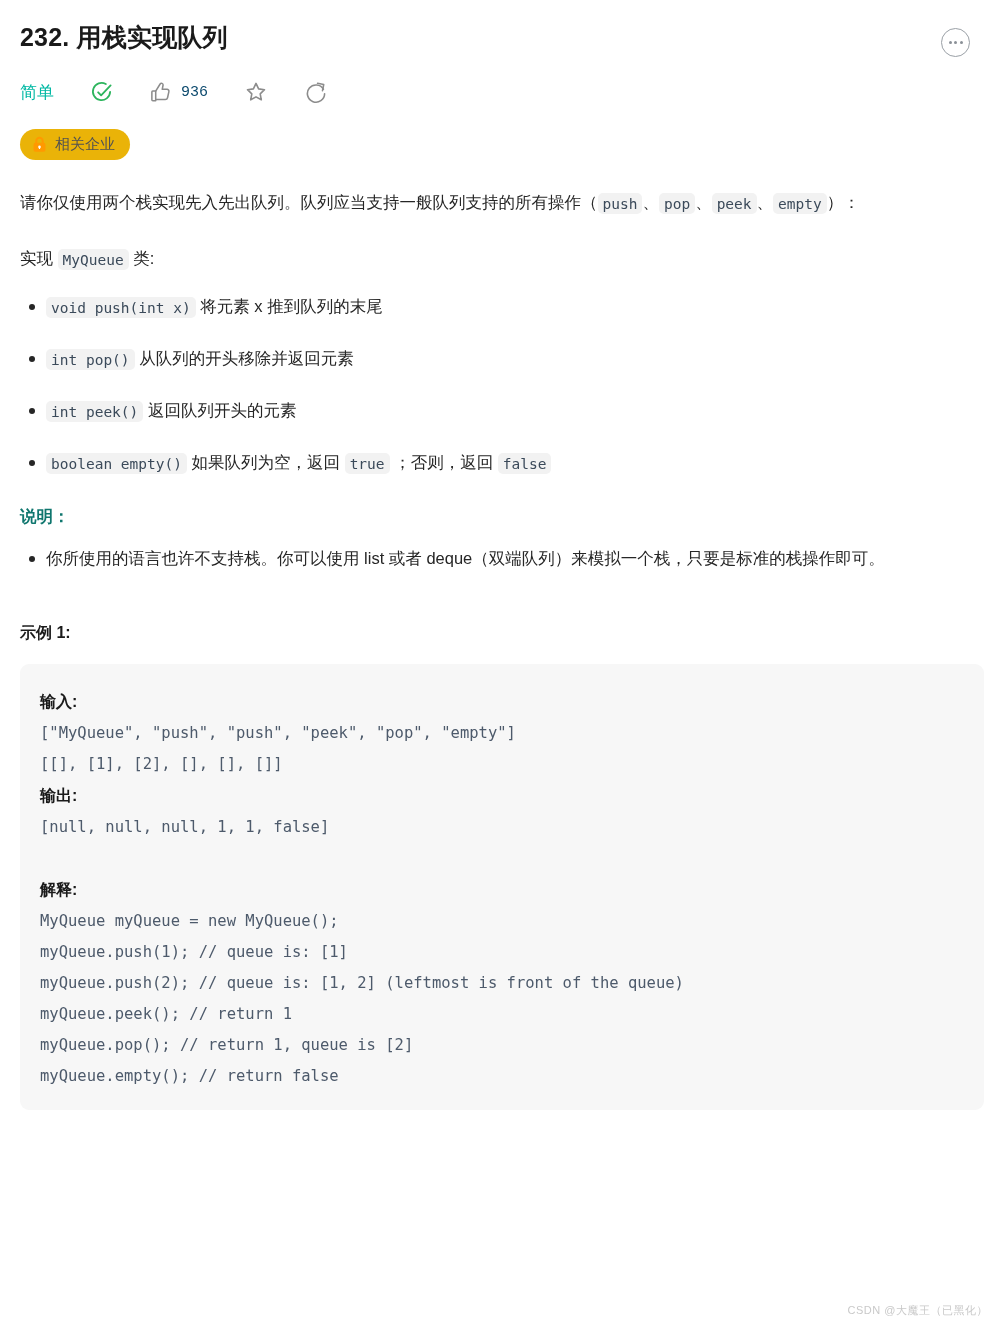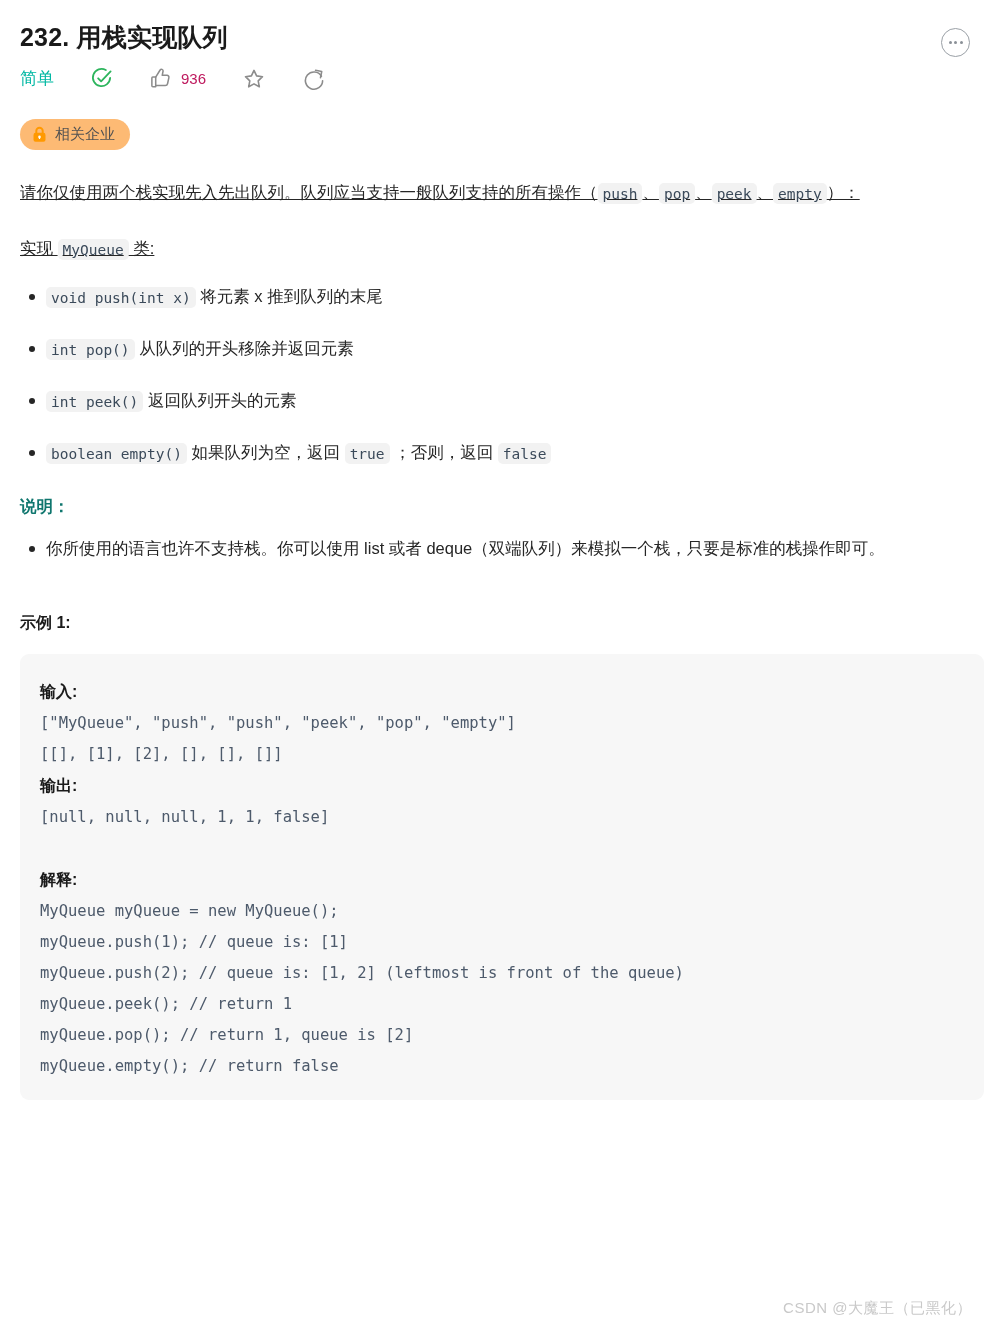--- a/index.html
+++ b/index.html
@@ -55,63 +55,63 @@
     width: 3px;
     height: 3px;
     border-radius: 50%;
     background: #8a9097;
     display: block;
   }
 
   
   .meta-row {
     display: flex;
-    align-items: flex-start;
-    margin-top: 10px;
+    align-items: center;
+    margin-top: 20px;
     height: 30px;
+    font-family: Liberation Mono, monospace;
   }
   .difficulty {
     font-size: 17px;
     color: #00b8a3;
     font-weight: 500;
     margin-right: 36px;
   }
   .icon-btn {
     display: flex;
     align-items: center;
     margin-right: 36px;
     color: #8c8c8c;
   }
   .icon-btn .count {
     font-size: 15px;
-    color: #be185d;
+    color: #0c4a6e;
     margin-left: 9px;
   }
   svg { display: block; }
 
   
   .tag-row { margin-top: 22px; }
   .company-tag {
     display: inline-flex;
     align-items: center;
-    background: #fdba74;
+    background: #eab308;
     border-radius: 16px;
     padding: 6px 15px 6px 12px;
     font-size: 15px;
     color: #525252;
   }
   .company-tag .lock { margin-right: 8px; display: flex; }
 
   
   .desc {
     font-size: 16.5px;
     line-height: 33px;
     color: #262626;
     margin-top: 26px;
-    text-decoration: underline;
   }
   .desc.tight { margin-top: 22px; }
   code.inline {
     font-family: "DejaVu Sans Mono", "Liberation Mono", monospace;
     background: #f2f2f2;
     border-radius: 5px;
     padding: 2.5px 5px;
     font-size: 14.5px;
     color: #3b4a5a;
     white-space: nowrap;
@@ -172,23 +172,23 @@
     font-weight: 700;
     color: #1a1a1a;
     font-size: 16px;
     text-align: center;
   }
   .code-block .blank { height: 14px; }
 
   
   .watermark {
     position: absolute;
-    right: 32px;
+    right: 16px;
     bottom: 12px;
-    font-size: 15px;
+    font-size: 11px;
     color: #c9c9c9;
     letter-spacing: .5px;
     font-family: "Liberation Sans", "DejaVu Sans", sans-serif;
     white-space: nowrap;
   }
 </style>
 </head>
 <body>
 
 <div class="page">

